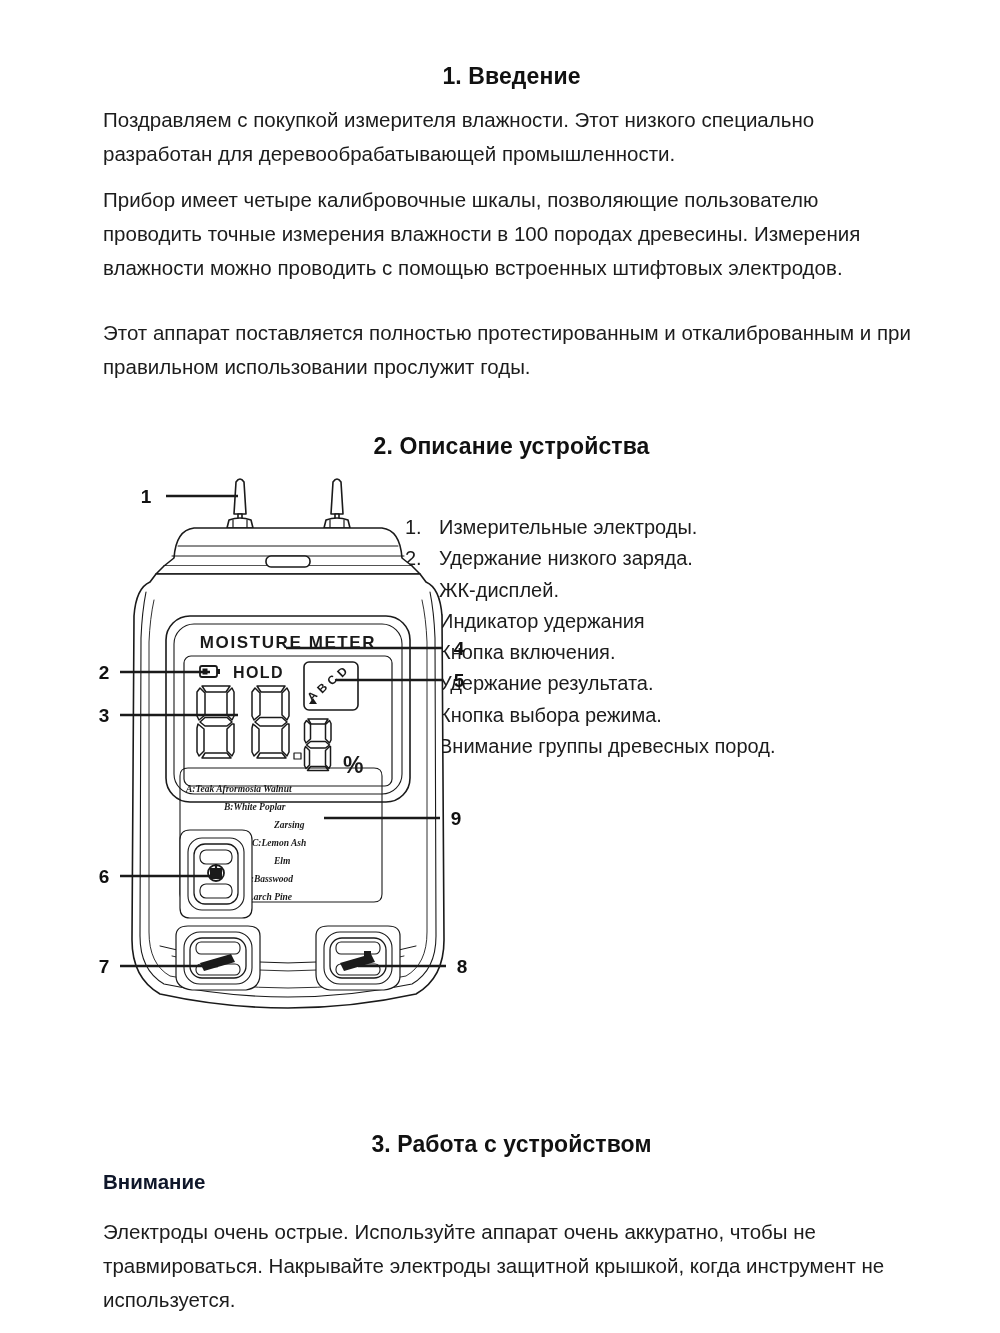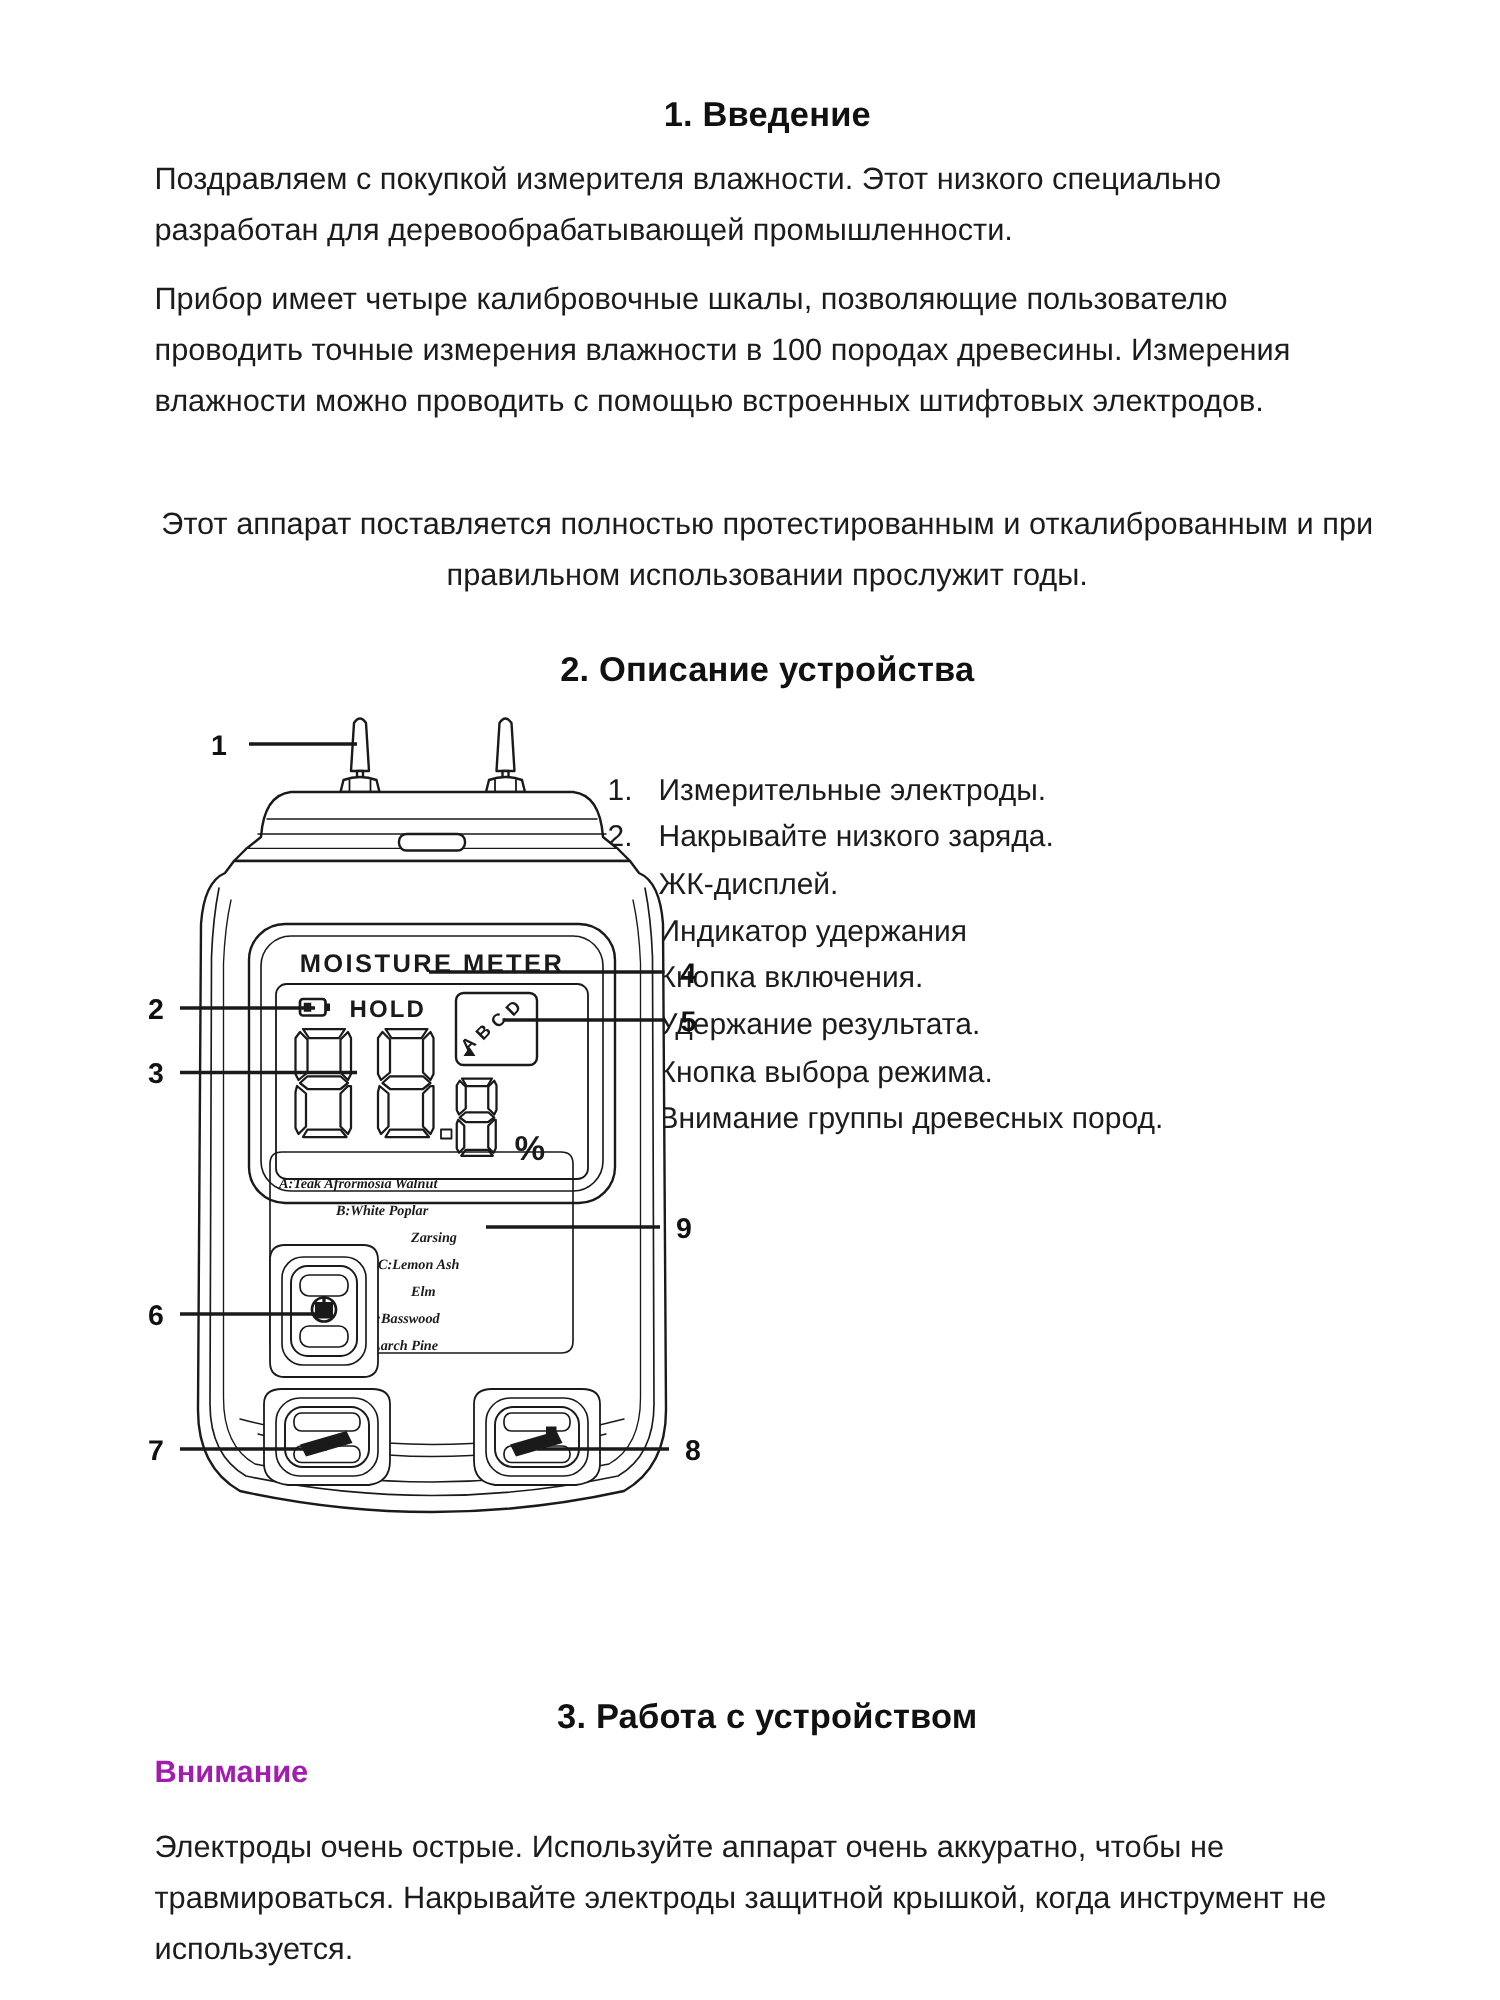--- a/index.html
+++ b/index.html
@@ -45,21 +45,21 @@
     line-height: 34px;
     margin: 0;
     color: #1c1c1c;
     text-align: left;
   }
 
   
   #h-intro { top: 63px; position: absolute; left: 0; width: 817px; }
   #p-intro-1 { position: absolute; top: 103px; left: 0; width: 817px; }
   #p-intro-2 { position: absolute; top: 183px; left: 0; width: 817px; }
-  #p-intro-3 { position: absolute; top: 333px; left: 0; width: 817px; text-align: center; }
+  #p-intro-3 { position: absolute; top: 316px; left: 0; width: 817px; }
 
   
   #h-device { position: absolute; top: 433px; left: 0; width: 817px; }
 
   
   .numbered-list {
     position: absolute;
     top: 512px;
     left: 405px;
     width: 420px;
@@ -82,21 +82,21 @@
 
   
   #h-operation { position: absolute; top: 1131px; left: 0; width: 817px; }
   #h-warning {
     position: absolute;
     top: 1170px;
     left: 0;
     font-size: 20.5px;
     font-weight: bold;
     margin: 0;
-    color: #a21caf;
+    color: #0f172a;
   }
   #p-warning { position: absolute; top: 1215px; left: 0; width: 817px; }
 
   
   .diagram {
     position: absolute;
     left: 88px;
     top: 470px;
     width: 420px;
     height: 560px;
@@ -139,21 +139,21 @@
     <p class="para" id="p-warning">Электроды очень острые. Используйте аппарат очень аккуратно, чтобы не травмироваться. Накрывайте электроды защитной крышкой, когда инструмент не используется.</p>
   </div>
 
   <ol class="numbered-list">
     <li>
       <span class="num">1.</span>
       <span>Измерительные электроды.</span>
     </li>
     <li>
       <span class="num">2.</span>
-      <span>Накрывайте низкого заряда.</span>
+      <span>Удержание низкого заряда.</span>
     </li>
     <li>
       <span class="num">3.</span>
       <span>ЖК-дисплей.</span>
     </li>
     <li>
       <span class="num">4.</span>
       <span>Индикатор удержания</span>
     </li>
     <li>

